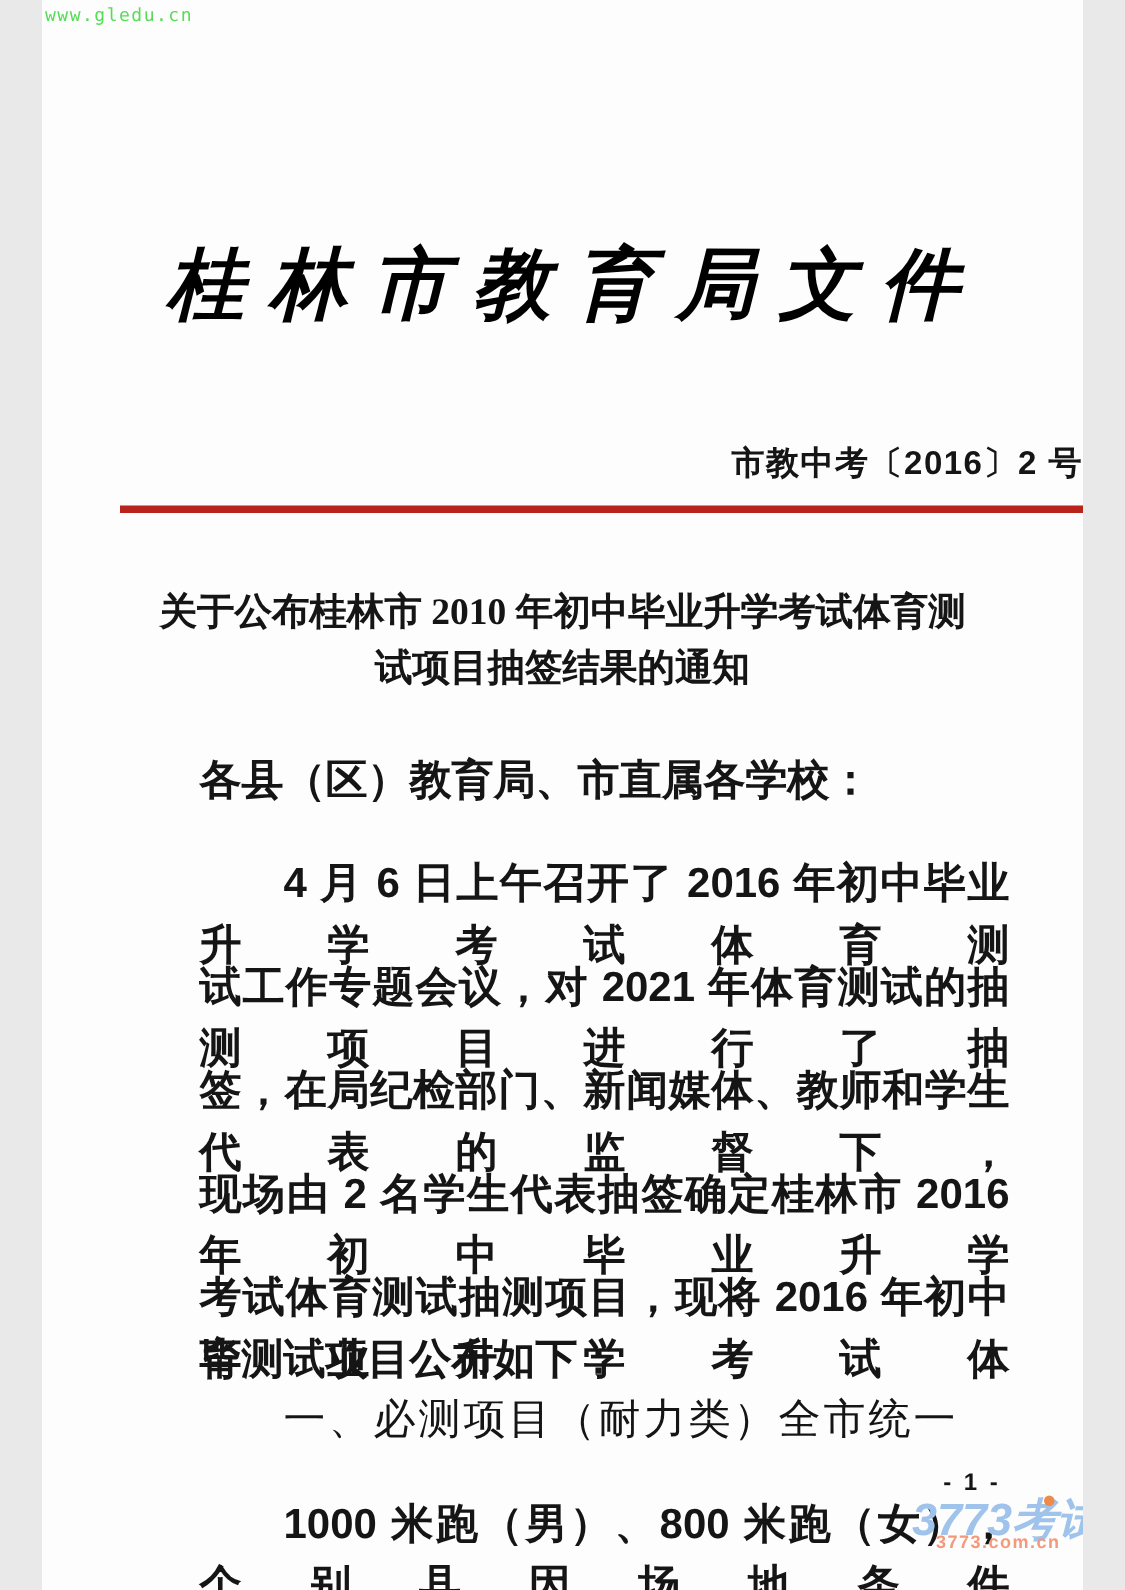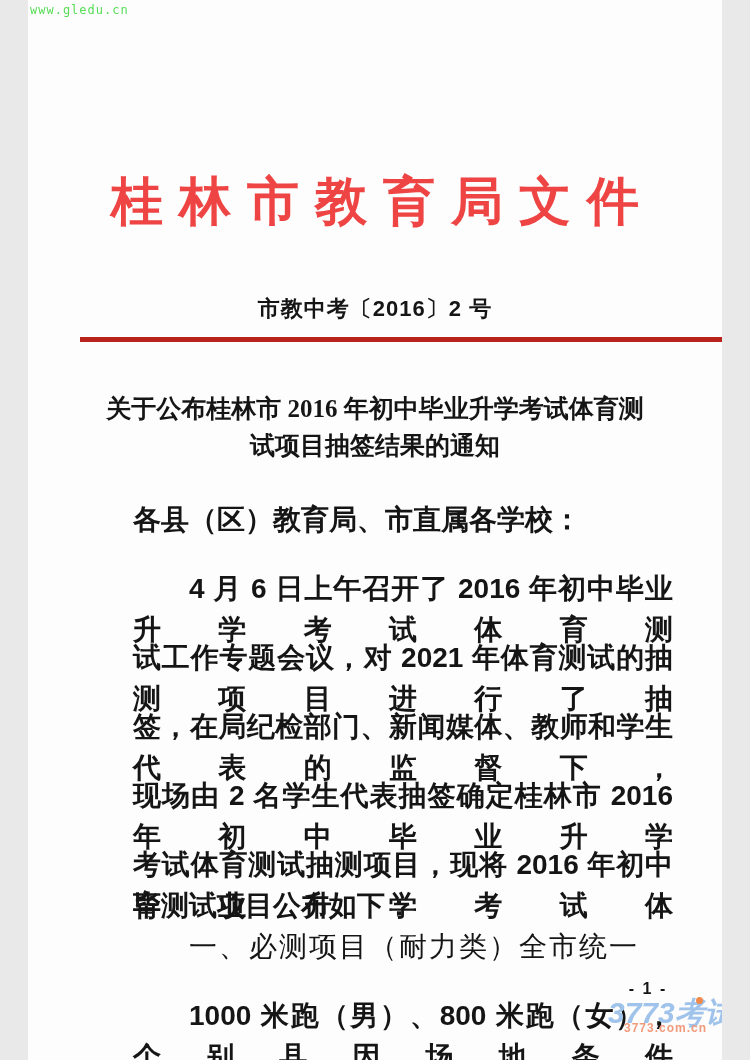--- a/index.html
+++ b/index.html
@@ -20,37 +20,38 @@
     left: 2px; top: 3px;
     font-family: "DejaVu Sans Mono", monospace;
     font-size: 12px;
     letter-spacing: 1px;
     color: #55dd55;
   }
 
   
   .org-title {
     position: absolute;
-    left: 0; right: 0; top: 171px;
+    left: 0; right: 0; top: 160px;
     text-align: center;
     font-family: "Liberation Serif", "DejaVu Serif", serif;
     font-weight: 700;
     font-size: 52px;
     line-height: 62px;
     letter-spacing: 16px;
     text-indent: 16px; 
-    color: #ef4444;
+    color: #000000;
     white-space: nowrap;
+    font-style: italic;
   }
 
   
   .doc-number {
     position: absolute;
     left: 0; right: 0; top: 294px;
-    text-align: center;
+    text-align: right;
     font-size: 22px;
     font-weight: 700;
     line-height: 30px;
     color: #151515;
     letter-spacing: 1px;
     white-space: nowrap;
   }
 
   
   .red-rule {
@@ -147,21 +148,21 @@
 
   <div class="wm-top">www.gledu.cn</div>
 
   <div class="org-title">桂林市教育局文件</div>
 
   <div class="doc-number">市教中考〔2016〕2 号</div>
 
   <div class="red-rule"></div>
 
   <div class="doc-title">
-    <div>关于公布桂林市 2016 年初中毕业升学考试体育测</div>
+    <div>关于公布桂林市 2010 年初中毕业升学考试体育测</div>
     <div>试项目抽签结果的通知</div>
   </div>
 
   <div class="body-block">
     <div class="line">各县（区）教育局、市直属各学校：</div>
     <div class="line indent fill">4 月 6 日上午召开了 2016 年初中毕业升学考试体育测</div>
     <div class="line fill">试工作专题会议，对 2021 年体育测试的抽测项目进行了抽</div>
     <div class="line fill">签，在局纪检部门、新闻媒体、教师和学生代表的监督下，</div>
     <div class="line fill">现场由 2 名学生代表抽签确定桂林市 2016 年初中毕业升学</div>
     <div class="line fill">考试体育测试抽测项目，现将 2016 年初中毕业升学考试体</div>

